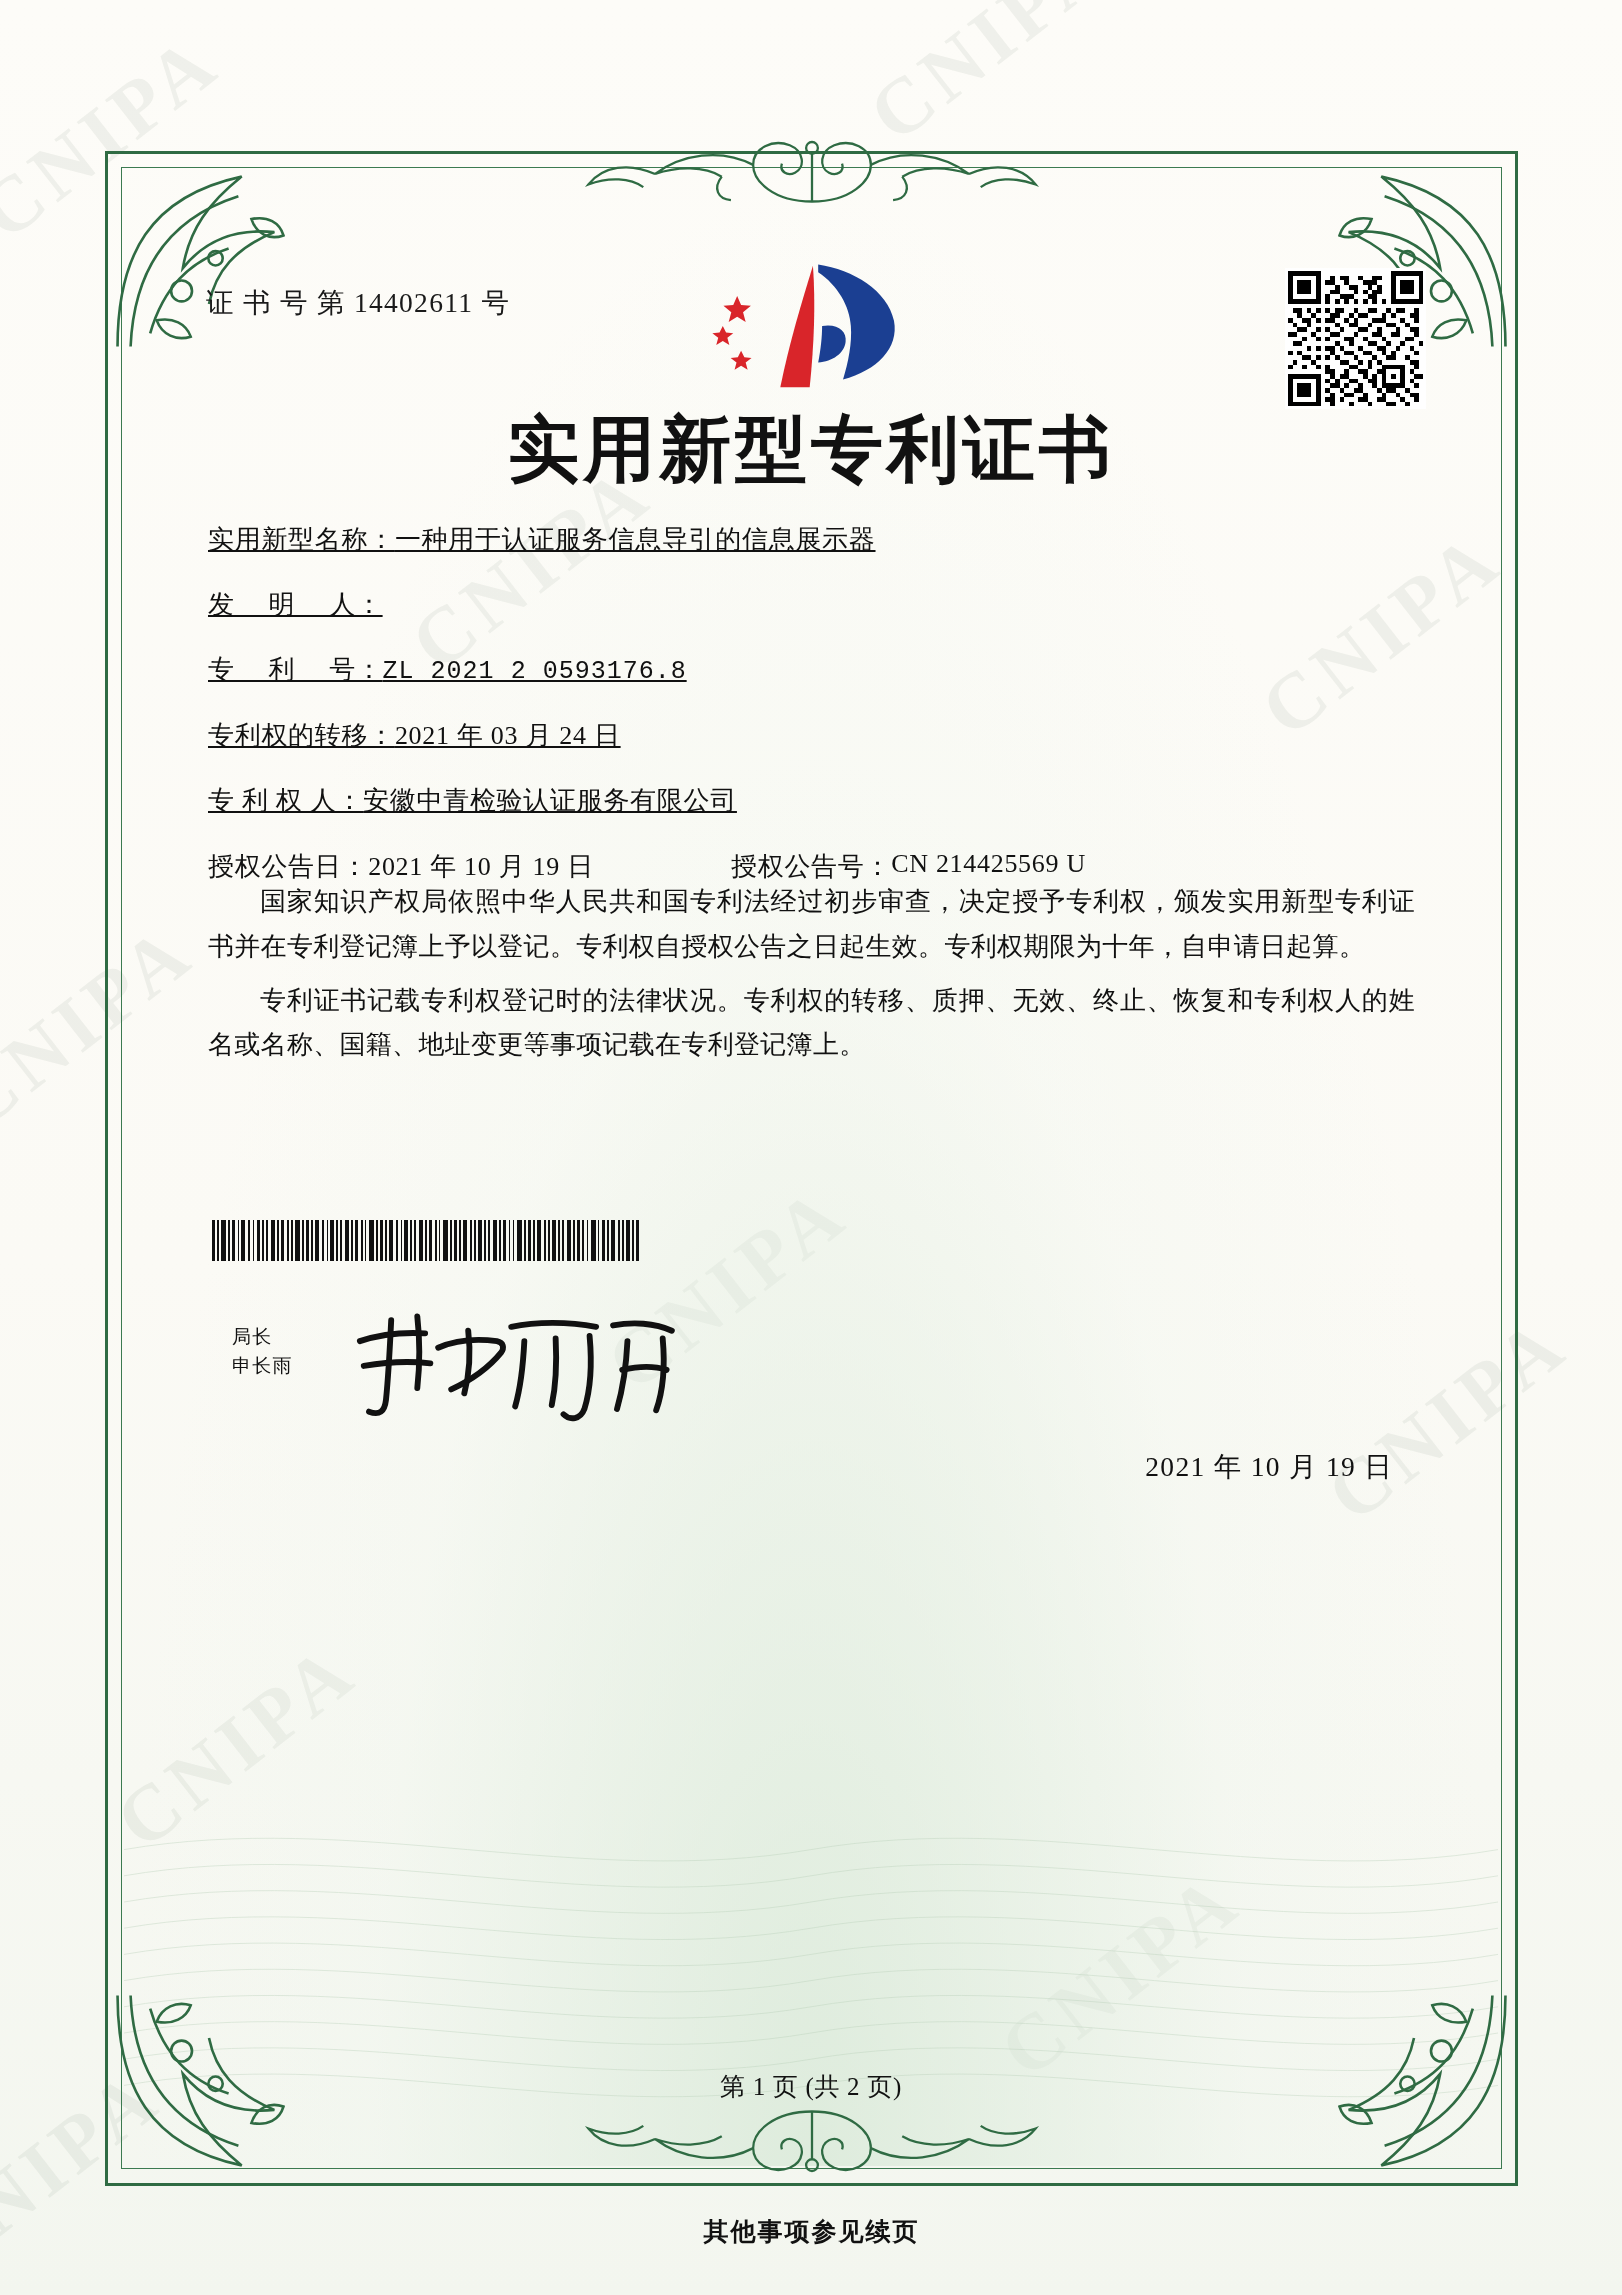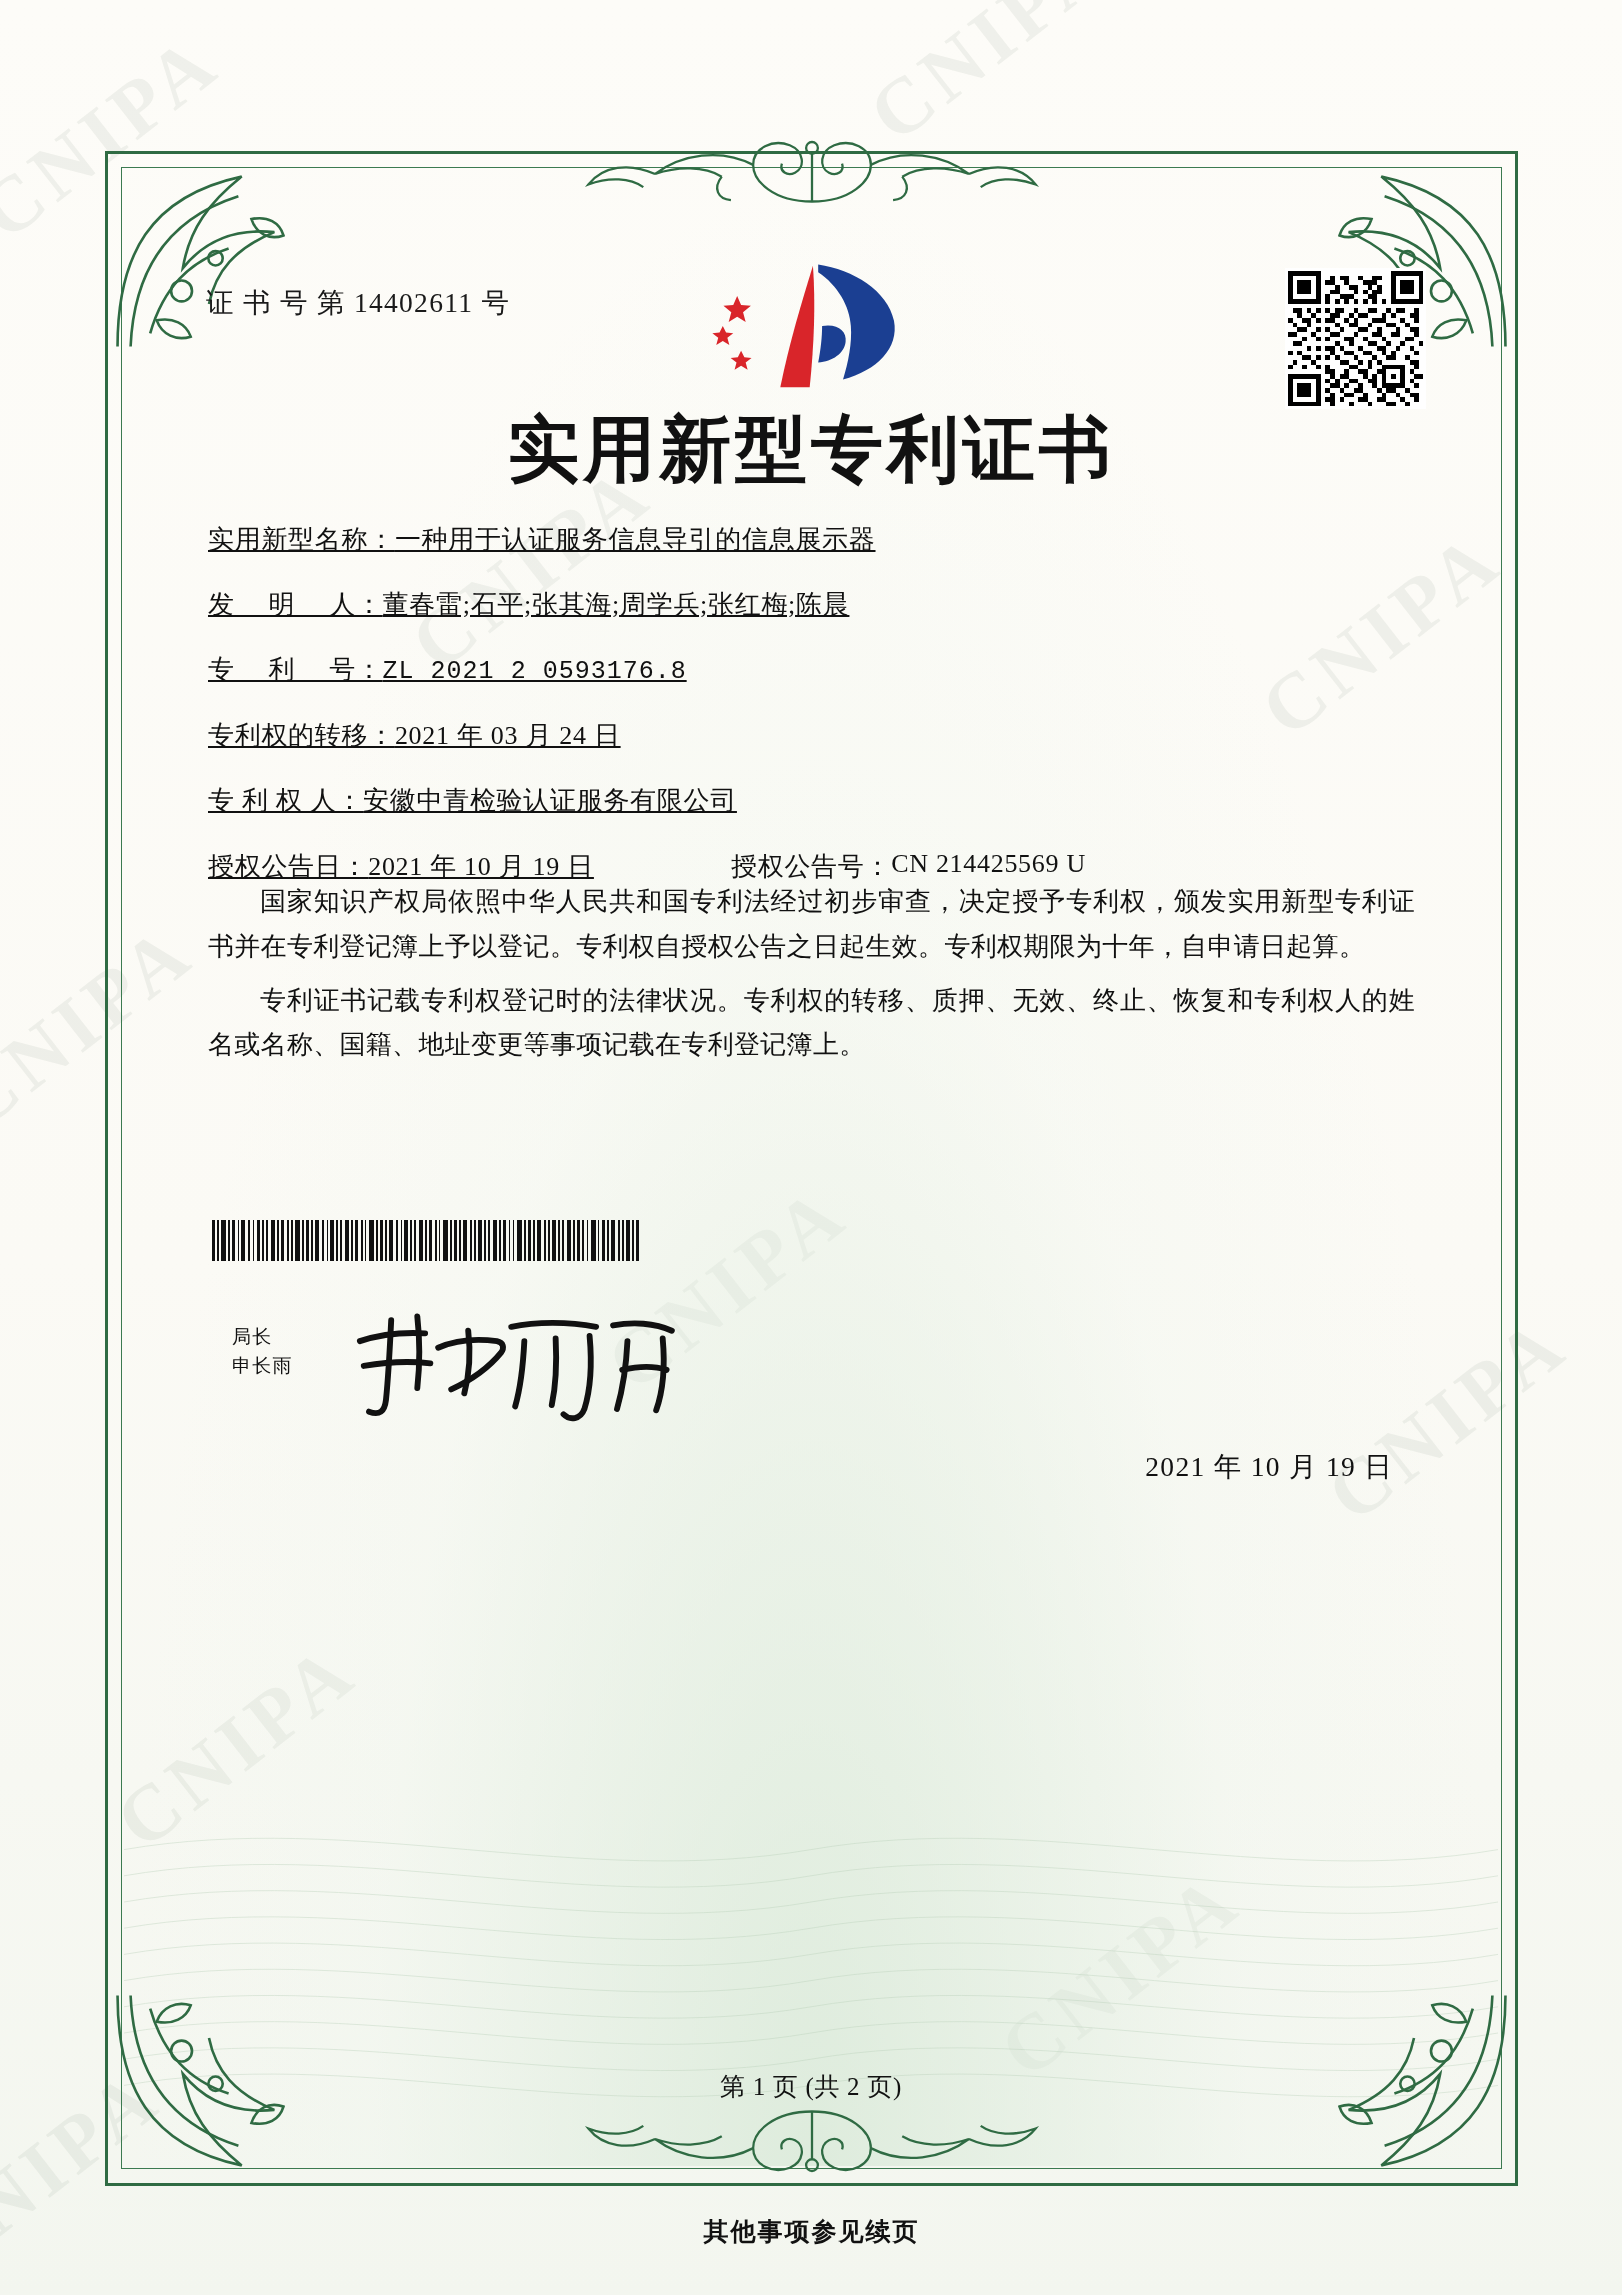--- a/index.html
+++ b/index.html
@@ -198,21 +198,21 @@
     letter-spacing: 1px;
   }
 
   .row-two {
     display: flex;
     align-items: baseline;
     font-size: 26px;
     color: #111;
     margin-bottom: 26px;
   }
-  .row-two .seg1 { flex: 0 0 523px; display: flex; text-decoration: underline; }
+  .row-two .seg1 { flex: 0 0 523px; display: flex; }
   .row-two .seg2 { flex: 1 1 auto; display: flex; }
 
   .paragraphs {
     position: absolute;
     left: 84px;
     top: 710px;
     width: 1207px;
     font-size: 26px;
     line-height: 1.72;
     color: #111;
@@ -632,21 +632,20 @@
 
     <div class="fields">
 
       <div class="field-row">
         <span class="field-label">实用新型名称：</span>
         <span class="field-value">一种用于认证服务信息导引的信息展示器</span>
       </div>
 
       <div class="field-row">
         <span class="field-label">发　 明 　人：</span>
-        <span class="field-value">董春雷;石平;张其海;周学兵;张红梅;陈晨</span>
       </div>
 
       <div class="field-row">
         <span class="field-label">专　 利　 号：</span>
         <span class="field-value mono">ZL 2021 2 0593176.8</span>
       </div>
 
       <div class="field-row">
         <span class="field-label">专利权的转移：</span>
         <span class="field-value">2021 年 03 月 24 日</span>

